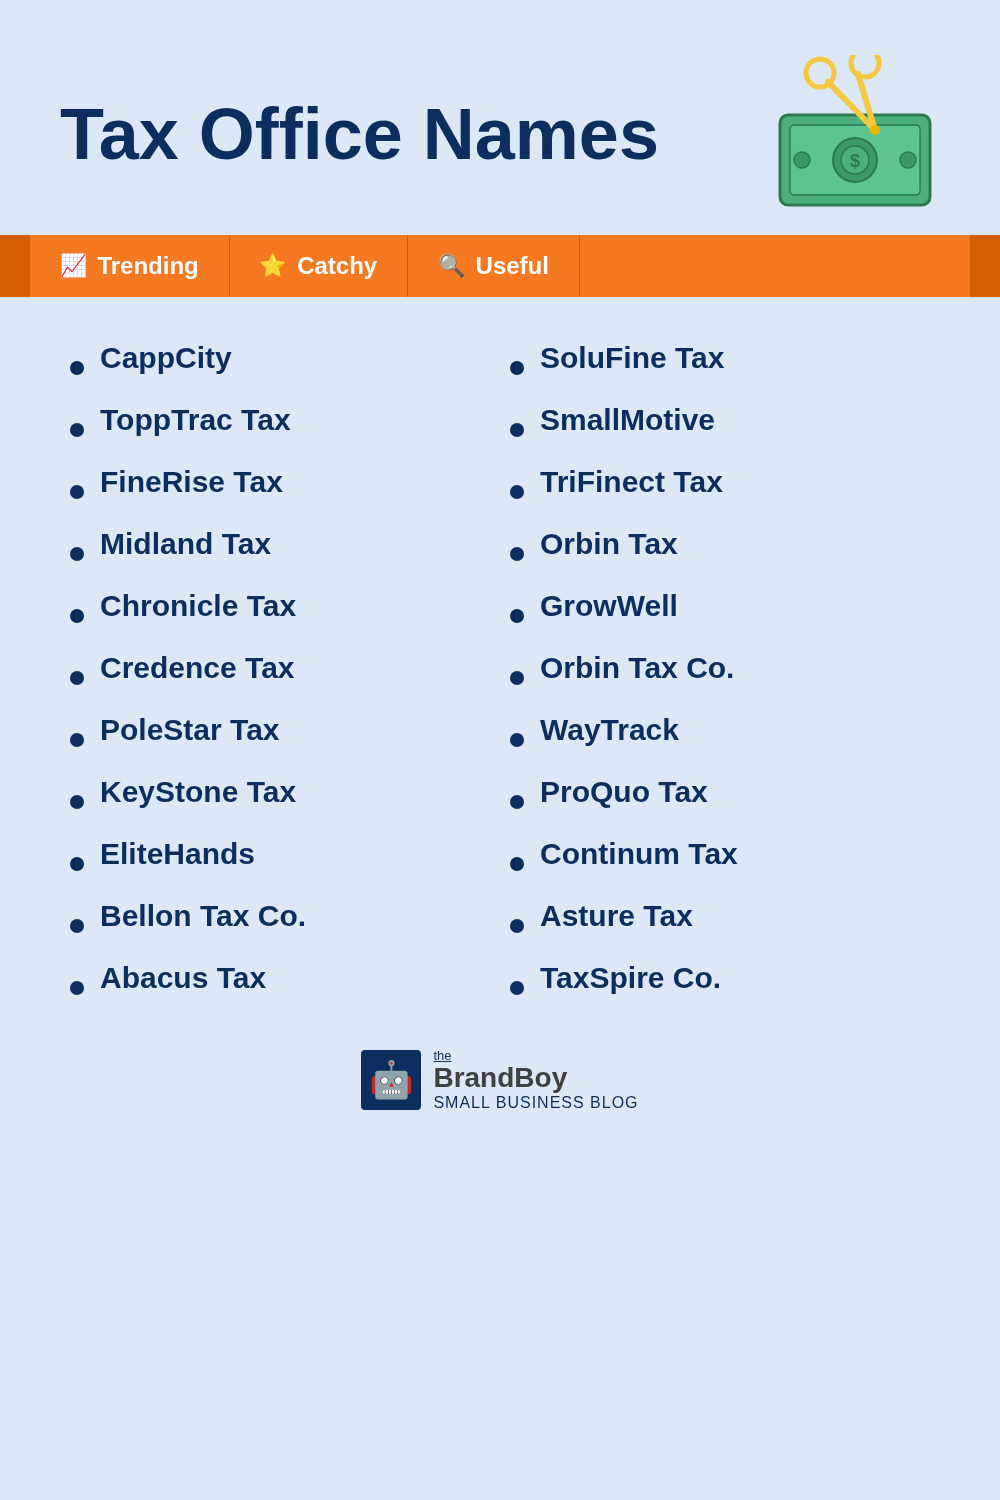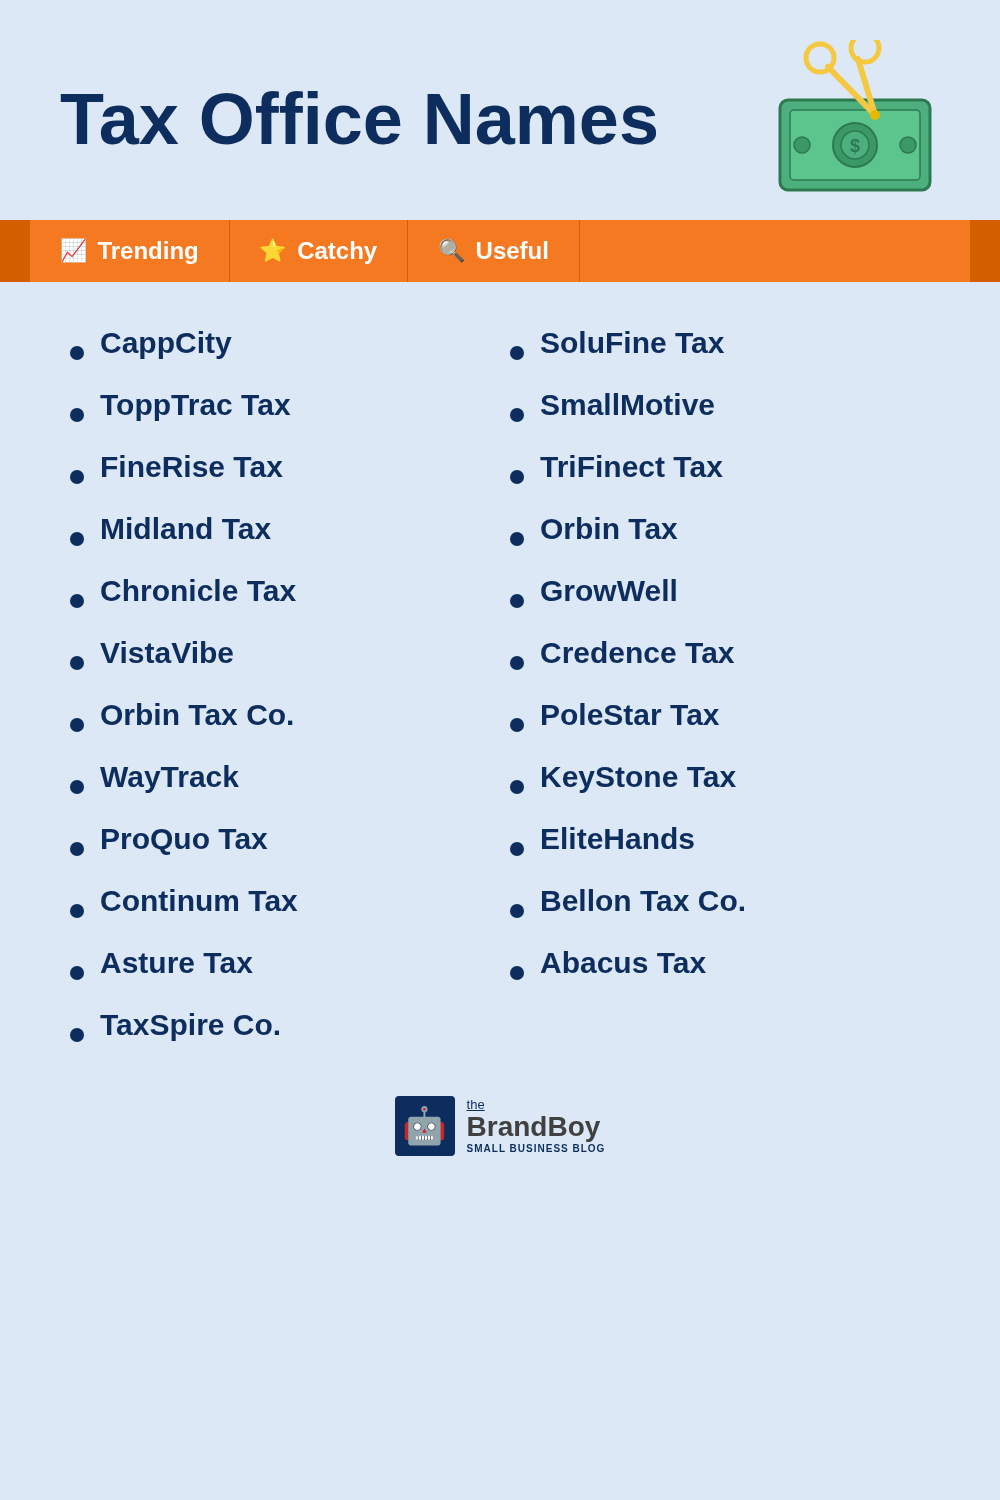--- a/index.html
+++ b/index.html
@@ -8,21 +8,21 @@
       min-height: 1500px;
       background-color: #dce8f5;
       font-family: 'Arial', sans-serif;
       display: flex;
       flex-direction: column;
       align-items: center;
     }
 
     .header-section {
       width: 100%;
-      padding: 40px 60px 20px 60px;
+      padding: 55px 60px 20px 60px;
       display: flex;
       align-items: center;
       justify-content: space-between;
     }
 
     .main-title {
       font-size: 72px;
       font-weight: 900;
       color: #0d2d5e;
       line-height: 1.1;
@@ -146,24 +146,24 @@
       font-size: 28px;
       font-weight: 900;
       color: #0d2d5e;
     }
 
     .footer-brand span {
       color: #404040;
     }
 
     .footer-sub {
-      font-size: 10px;
+      font-size: 16px;
       color: #0d2d5e;
       letter-spacing: 1px;
-      font-weight: 700;
+      font-weight: 400;
     }
   </style>
 </head>
 <body>
 
 <div class="header-section">
   <h1 class="main-title">Tax Office Names</h1>
 
   <div class="illustration">
     <svg viewBox="0 0 180 160" xmlns="http://www.w3.org/2000/svg">
@@ -247,24 +247,20 @@
       <div class="name-item">
         <span class="bullet"></span>
         <span>Chronicle Tax</span>
       </div>
       <div class="name-item">
         <span class="bullet"></span>
         <span>GrowWell</span>
       </div>
       <div class="name-item">
         <span class="bullet"></span>
-        <span>VistaVibe</span>
-      </div>
-      <div class="name-item">
-        <span class="bullet"></span>
         <span>Credence Tax</span>
       </div>
       <div class="name-item">
         <span class="bullet"></span>
         <span>Orbin Tax Co.</span>
       </div>
       <div class="name-item">
         <span class="bullet"></span>
         <span>PoleStar Tax</span>
       </div>

